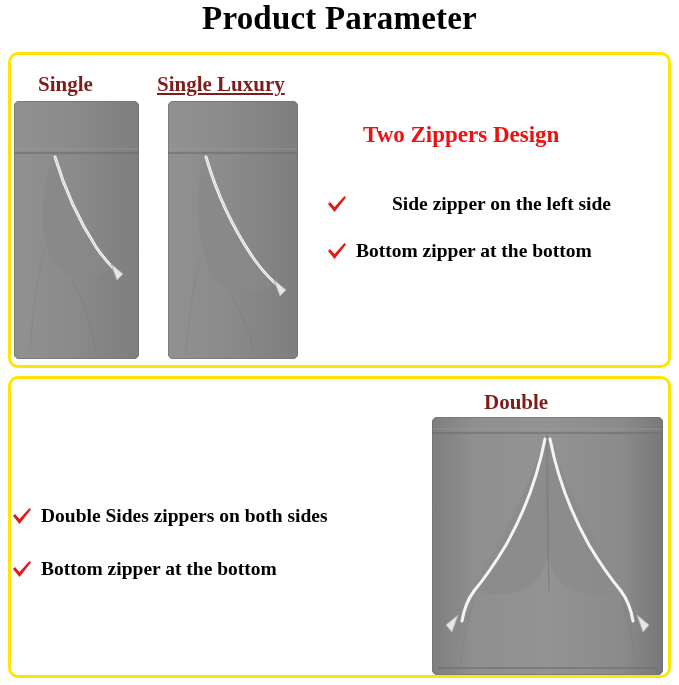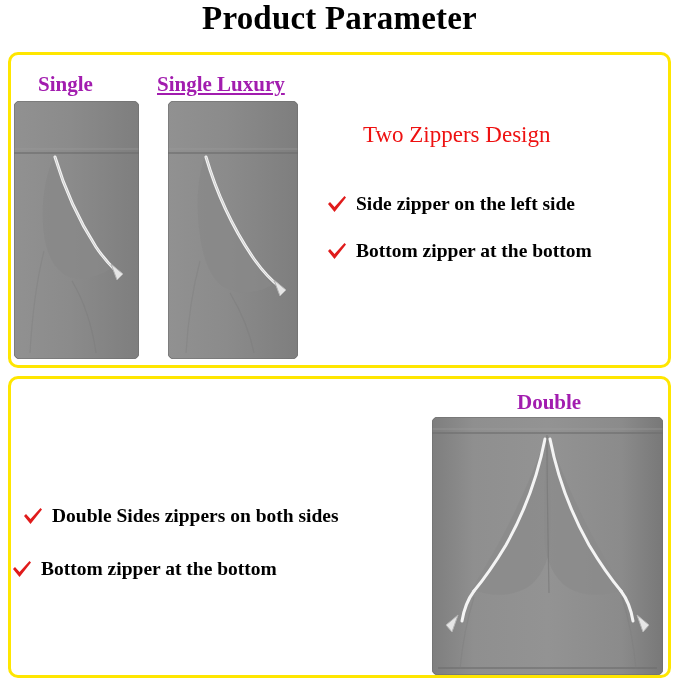--- a/index.html
+++ b/index.html
@@ -54,32 +54,32 @@
     width: 663px;
     height: 302px;
   }
 
   
   .bed-label {
     position: absolute;
     font-family: "Liberation Serif", serif;
     font-weight: bold;
     font-size: 21px;
-    color: #a21caf;
+    color: #7f1d1d;
     white-space: nowrap;
   }
   #label-single { left: 38px; top: 72px; }
   #label-single-luxury { left: 157px; top: 72px; text-decoration: underline; }
-  #label-double { left: 517px; top: 390px; }
+  #label-double { left: 484px; top: 390px; }
 
   
   .red-heading {
     position: absolute;
     font-family: "Liberation Serif", serif;
-    font-weight: normal;
+    font-weight: bold;
     font-size: 23px;
     color: #ee1111;
     white-space: nowrap;
   }
   #heading-two-zippers { left: 363px; top: 122px; }
   #heading-three-zippers { left: 63px; top: 446px; }
 
   
   .bullet-row {
     position: absolute;
@@ -95,23 +95,23 @@
     position: relative;
     top: 2px;
   }
   .bullet-text {
     font-family: "Liberation Serif", serif;
     font-weight: bold;
     font-size: 19.5px;
     color: #000000;
     line-height: 22px;
   }
-  #bullet-side-zipper { left: 327px; top: 193px; }
+  #bullet-side-zipper { left: 327px; top: 193px; gap: 36px; }
   #bullet-bottom-zipper-top { left: 327px; top: 240px; }
-  #bullet-double-sides { left: 23px; top: 505px; justify-content: center; }
+  #bullet-double-sides { left: 12px; top: 505px; justify-content: center; }
   #bullet-bottom-zipper-bottom { left: 12px; top: 558px; }
 
   
   .bed {
     position: absolute;
   }
   #bed-single  { left: 14px;  top: 101px; }
   #bed-luxury  { left: 168px; top: 101px; }
   #bed-double  { left: 432px; top: 417px; }
 </style>

